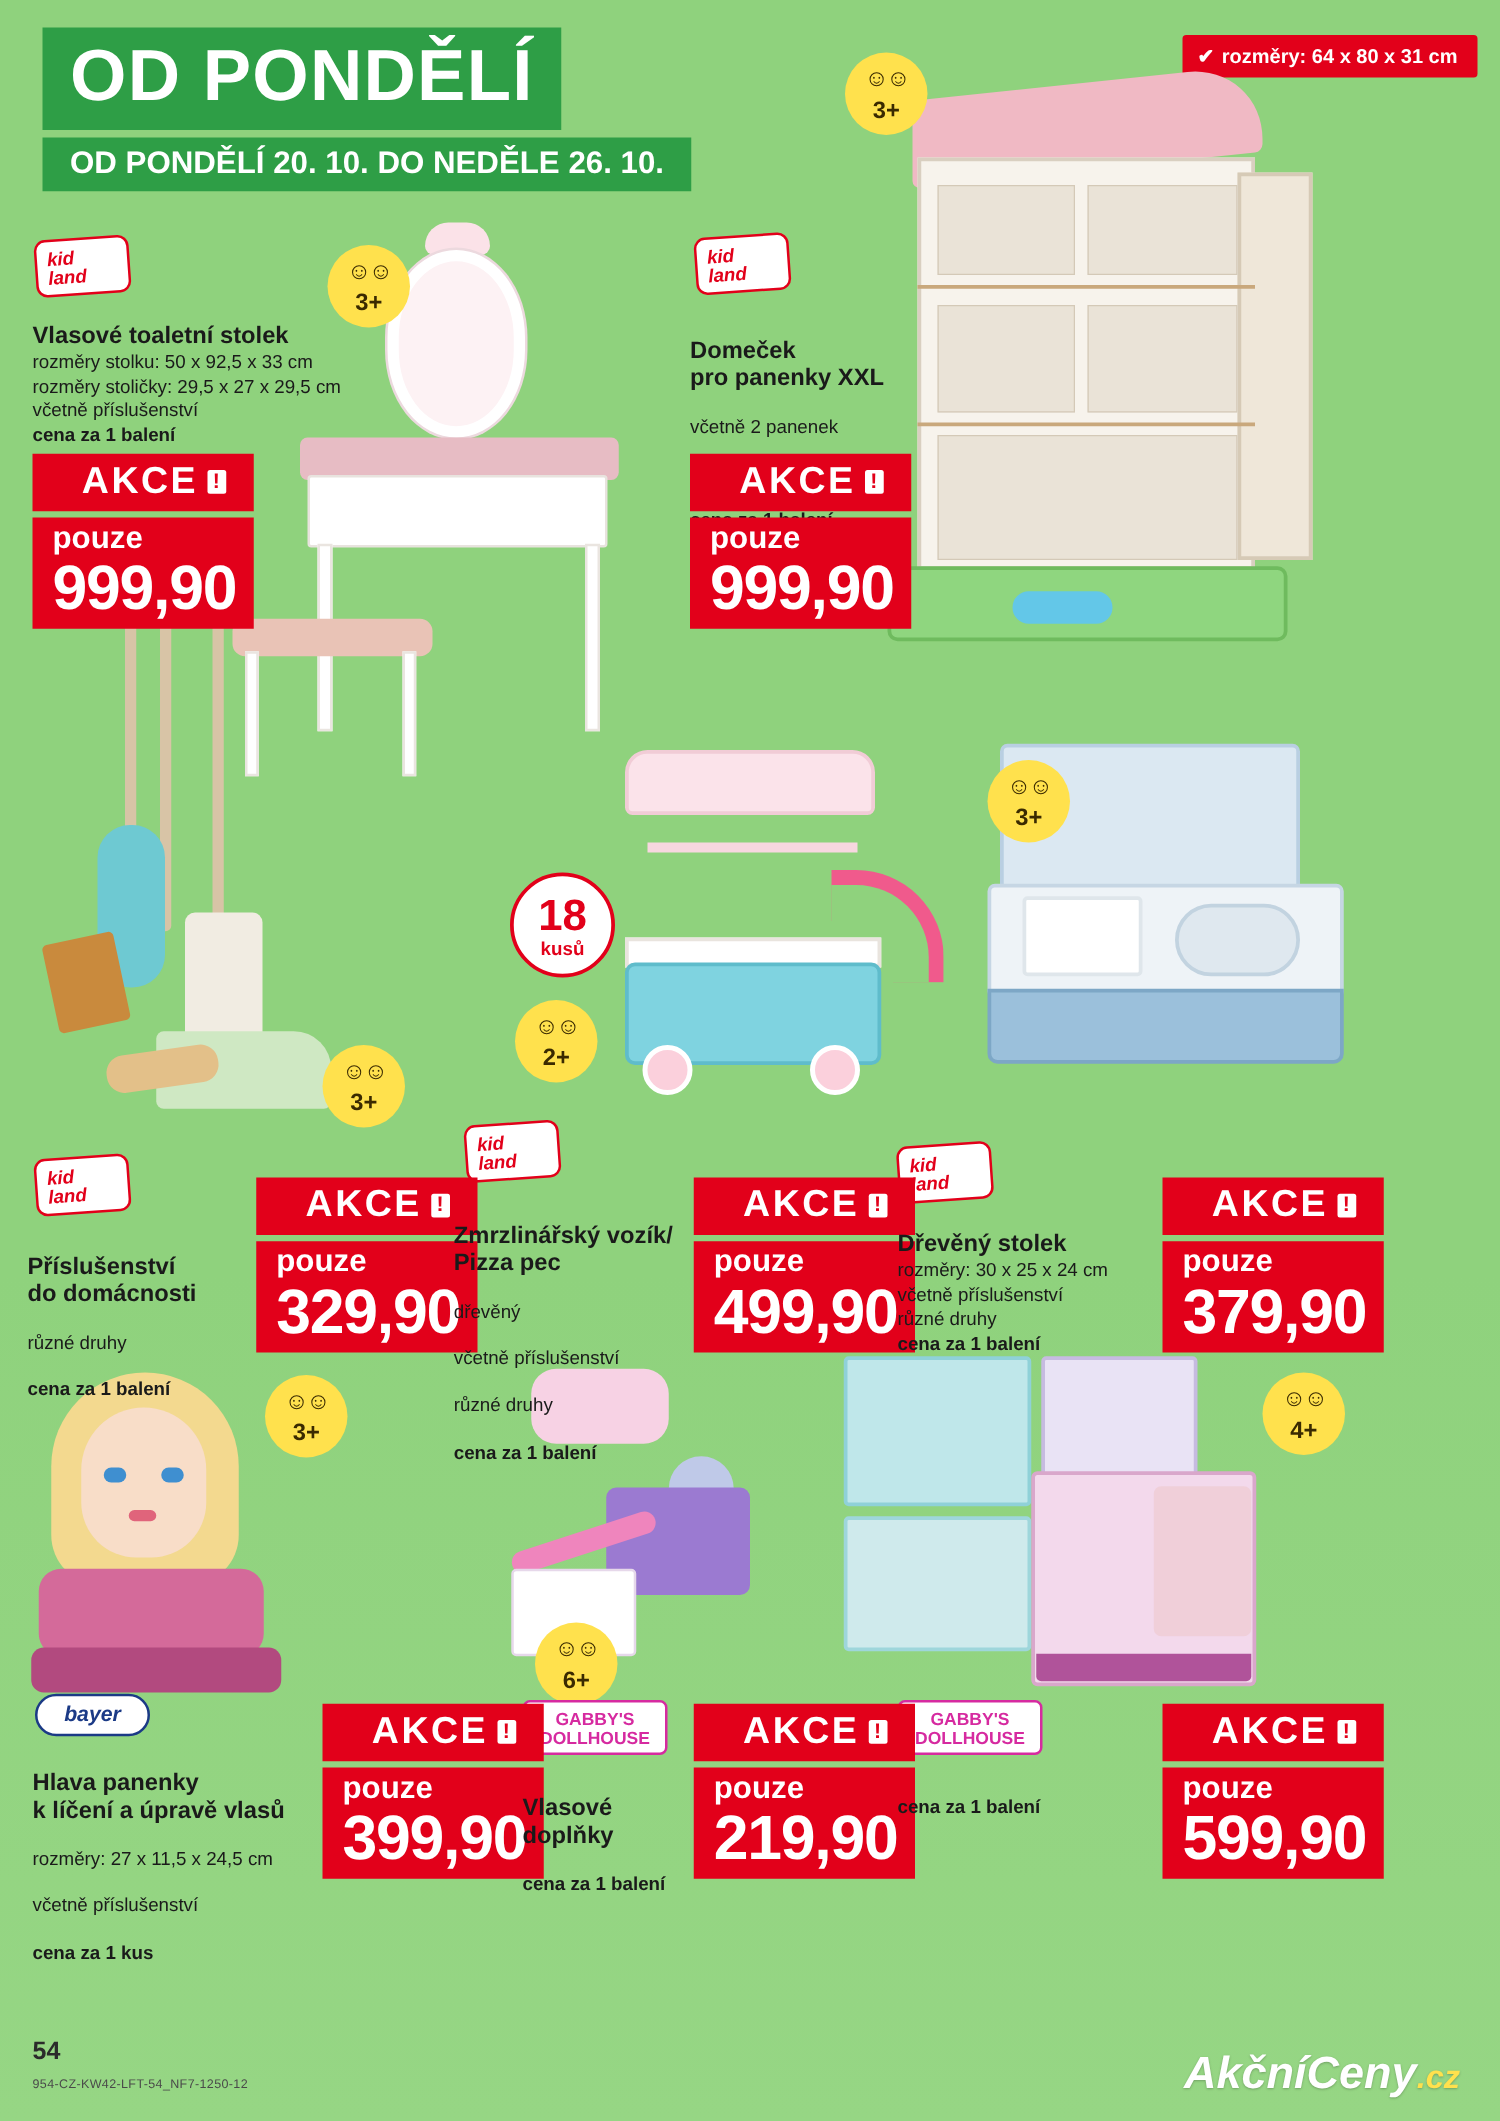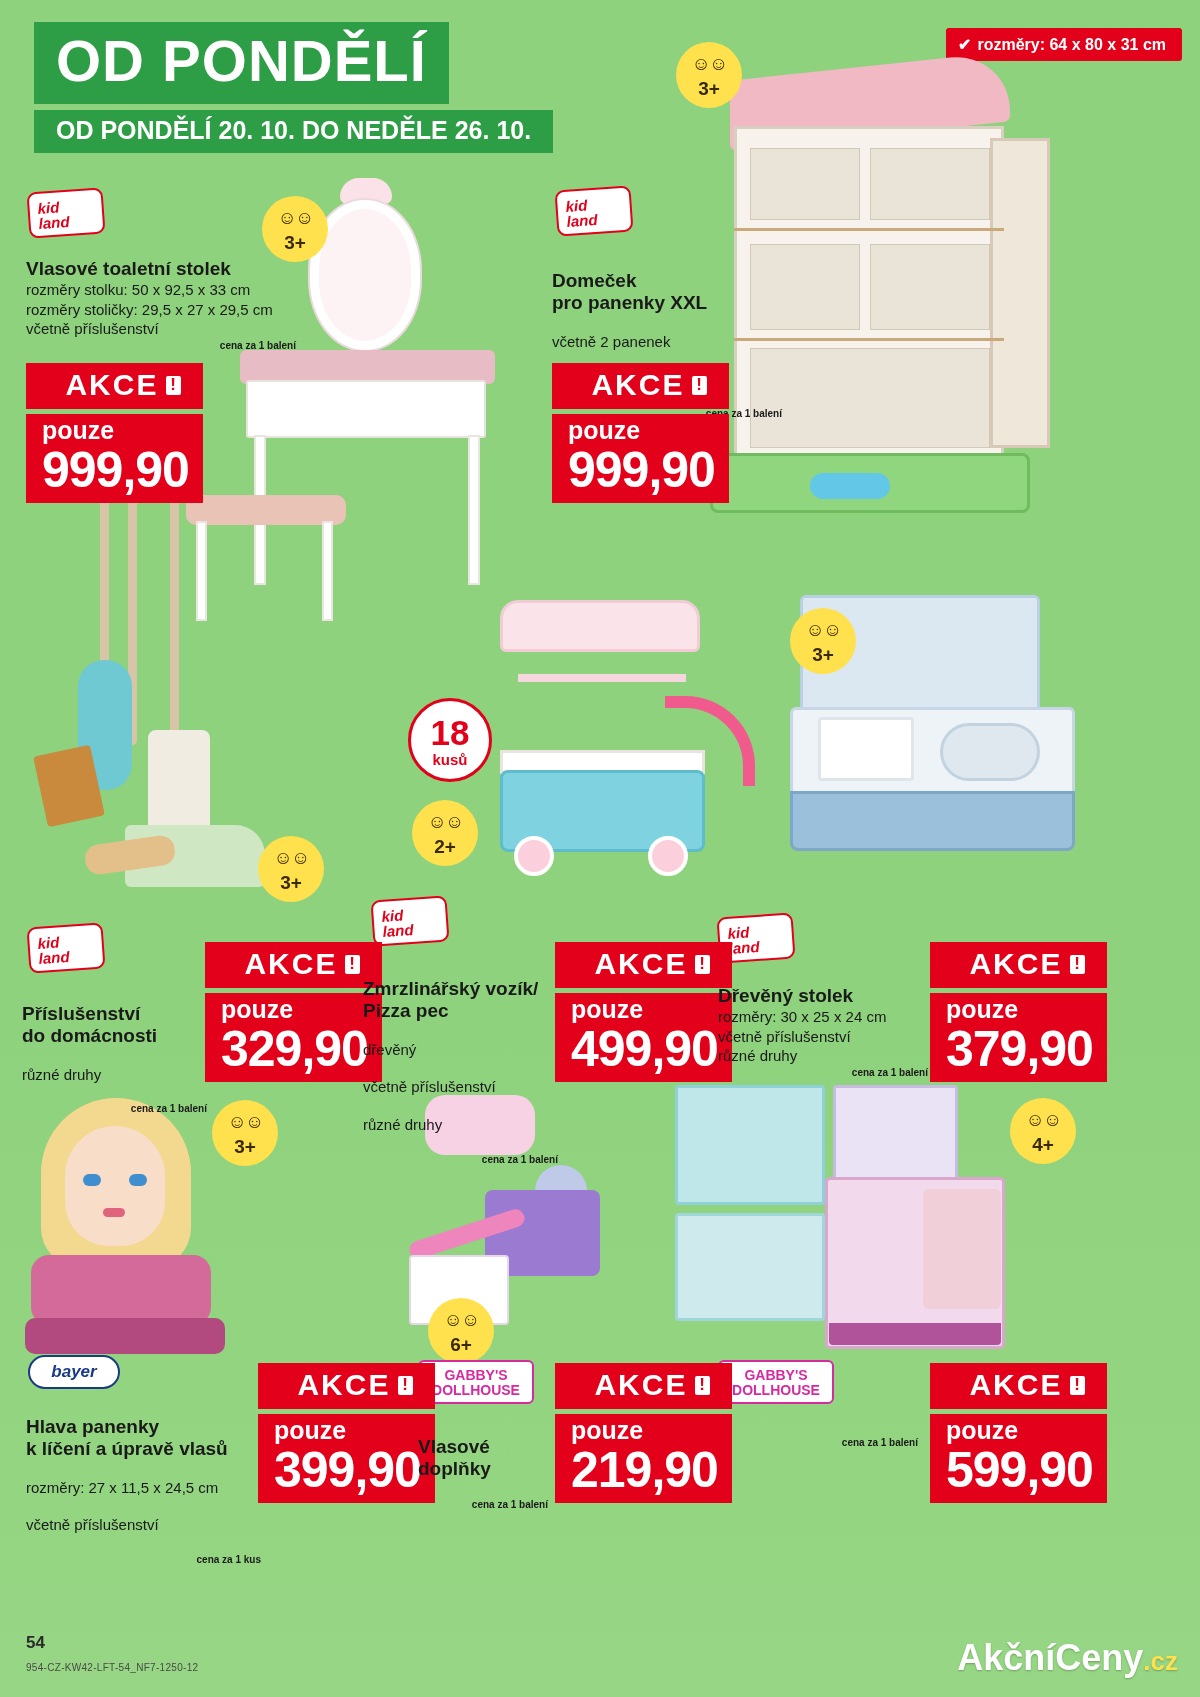--- a/index.html
+++ b/index.html
@@ -167,35 +167,36 @@
     margin-top:5px;
     padding:2px 14px 8px 16px;
   }
   .price-main .pouze { font-size:25px; font-weight:bold; line-height:1.15;}
   .price-main .val { font-size:50px; font-weight:bold; line-height:1; letter-spacing:-1px;}
 
   
   .ptext { position:absolute; color:#1a1a1a; }
   .ptext .pname { font-size:19px; font-weight:bold; line-height:1.15; }
   .ptext .pline { font-size:15px; line-height:1.32; }
-  .ptext .pbold { font-size:10px; font-weight:bold; line-height:1.32;text-align:right; }
+  .ptext .pbold { font-size:15px; font-weight:bold; line-height:1.32; }
 
   
   .footer-page {
     position:absolute; left:26px; bottom:44px;
-    font-size:17px; font-weight:bold; color:#2b2b2b;
+    font-size:20px; font-weight:bold; color:#2b2b2b;
   }
   .footer-code {
     position:absolute; left:26px; bottom:24px;
     font-size:10px; color:#4a4a4a; letter-spacing:.3px;
   }
   .footer-logo {
-    position:absolute; right:22px; bottom:18px;
+    position:absolute; right:32px; bottom:18px;
     font-size:36px; font-weight:bold; color:#fff;
     text-shadow:0 1px 2px rgba(0,0,0,.25);
+    font-style:italic;
   }
   .footer-logo .cz { color:#ffe14d; font-size:26px; }
 
   
   .img { position:absolute; }
 
   
   .dollhouse{ left:690px; top:48px; width:360px; height:455px; }
   .dh-roof{ position:absolute; left:40px; top:18px; width:280px;height:70px;
     background:#f0b9c4; border-radius:6px 60px 6px 6px; transform:skewY(-6deg);}

